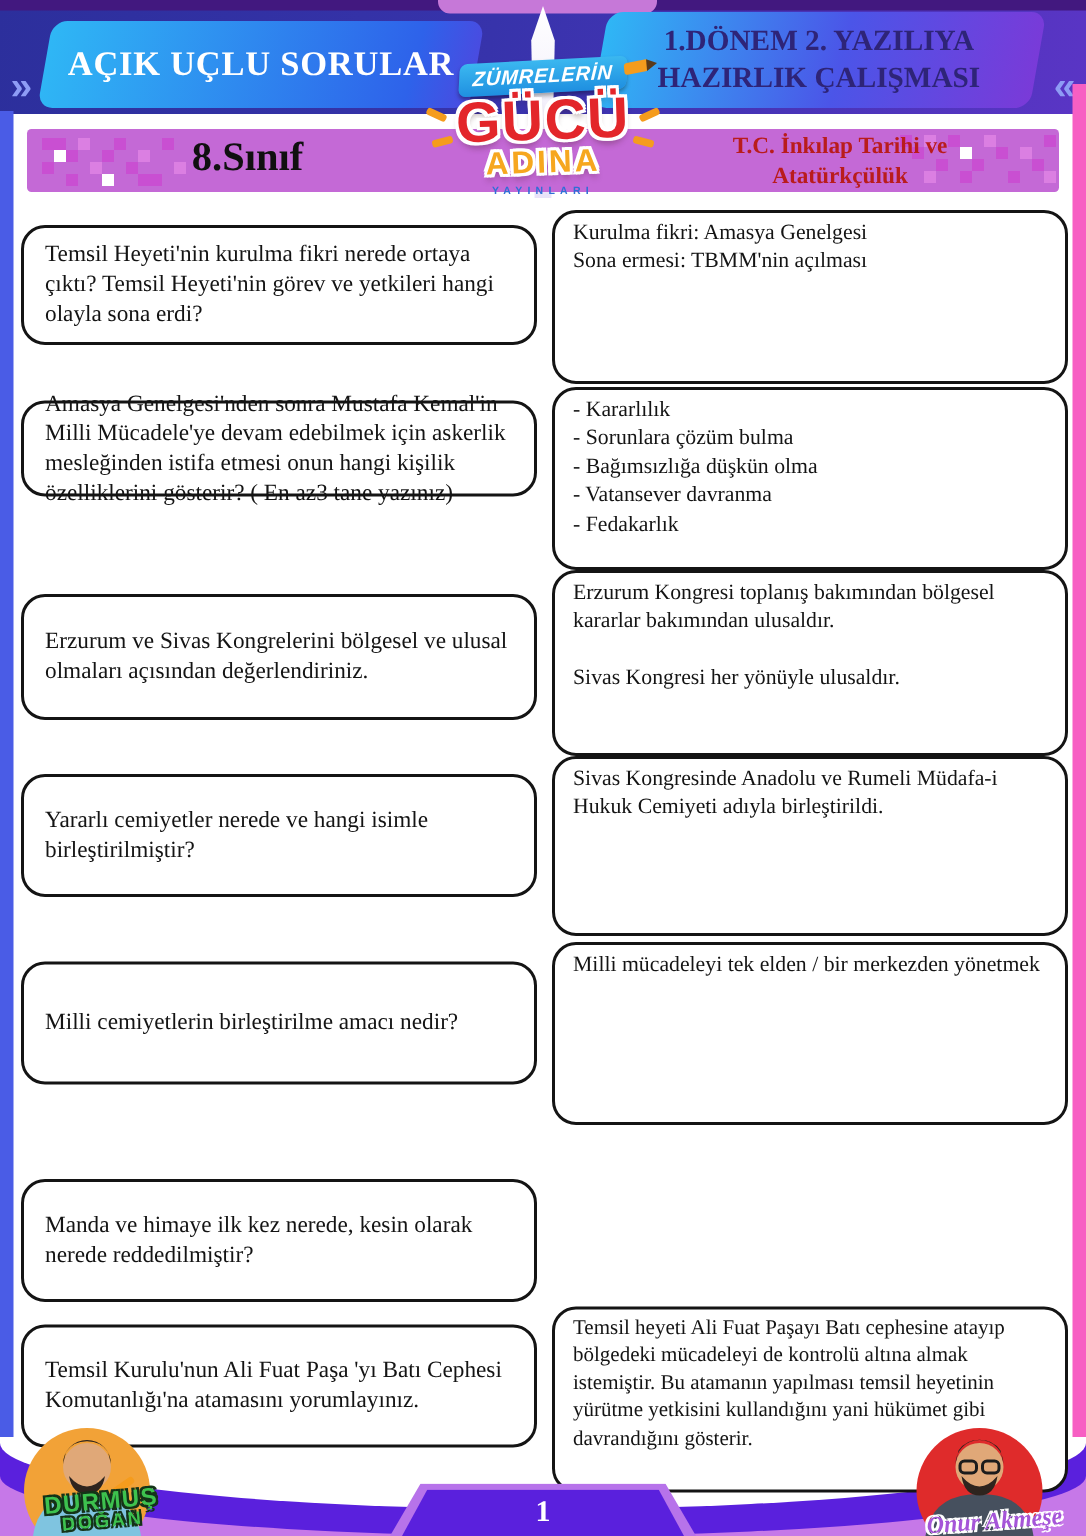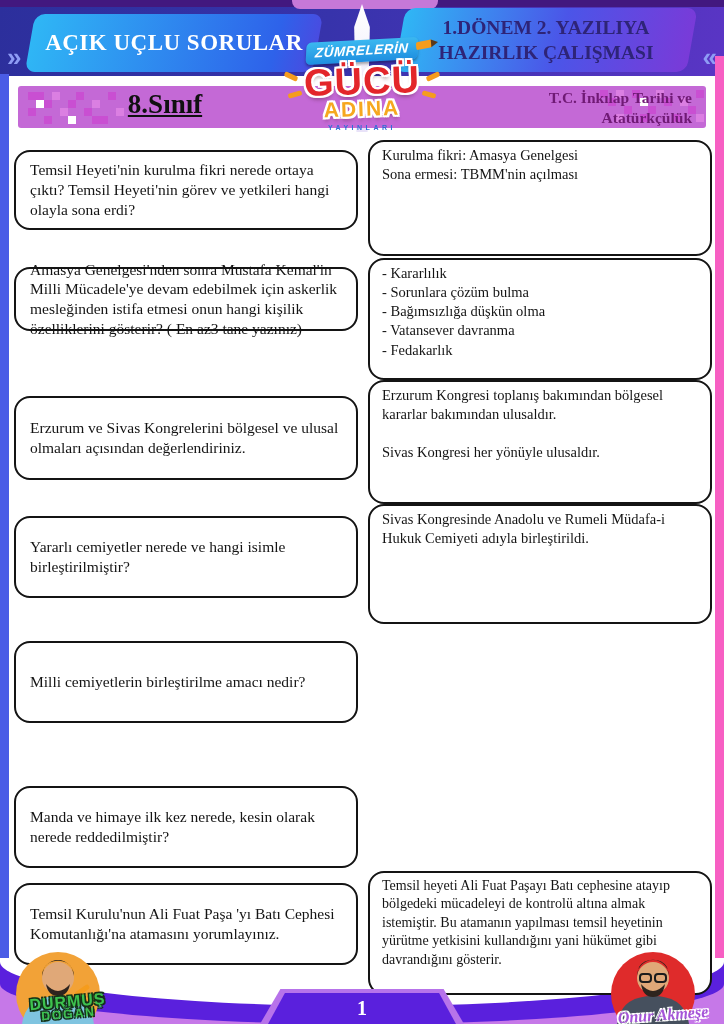--- a/index.html
+++ b/index.html
@@ -33,23 +33,23 @@
 
   .sword { position:absolute; left:348px; top:4px; width:28px; height:128px; z-index:4;
     background:linear-gradient(#ffffff,#e8e2f8); clip-path:polygon(50% 0,78% 18%,70% 100%,30% 100%,22% 18%); }
 
   
   .main-white { position:absolute; top:76px; left:0; width:724px; height:930px; background:#ffffff;
     z-index:3; border-radius:0 0 50% 50% / 0 0 44px 44px; }
   .pink-band { position:absolute; top:86px; left:18px; width:688px; height:42px; background:#c469d6;
     border-radius:3px; z-index:4; }
   .grade { position:absolute; top:89px; left:55px; width:220px; z-index:5; text-align:center;
-    font-size:27px; font-weight:bold; color:#101010;text-decoration:underline; }
-  .subject { position:absolute; top:88px; left:482px; width:210px; z-index:5; text-align:right;
-    font-size:15.5px; font-weight:bold; color:#701a75; line-height:1.28; }
+    font-size:27px; font-weight:bold; color:#101010; }
+  .subject { position:absolute; top:88px; left:455px; width:210px; z-index:5; text-align:center;
+    font-size:15.5px; font-weight:bold; color:#b91c1c; line-height:1.28; }
 
   
   .pxc { position:absolute; width:8px; height:8px; z-index:5; background:#c94fd2; }
   .px-left { left:28px; top:92px;
     box-shadow:8px 0 #c94fd2,24px 0 #db7fe2,40px 8px #c94fd2,8px 8px #ffffff,0 16px #c94fd2,
       16px 8px #c94fd2,32px 16px #db7fe2,48px 0 #c94fd2,56px 16px #c94fd2,16px 24px #c94fd2,
       40px 24px #ffffff,64px 8px #db7fe2,72px 24px #c94fd2,80px 0 #c94fd2,88px 16px #db7fe2,64px 24px #c94fd2; }
   .px-right { left:600px; top:90px;
     box-shadow:8px 8px #c94fd2,16px 0 #db7fe2,24px 16px #c94fd2,32px 0 #c94fd2,40px 8px #ffffff,
       48px 16px #c94fd2,56px 0 #db7fe2,64px 8px #c94fd2,72px 24px #c94fd2,80px 8px #db7fe2,
@@ -186,20 +186,21 @@
 Sivas Kongresi her yönüyle ulusaldır.</span></div>
 
   <div class="qbox" style="top:516px;height:82px;">
       <span>Yararlı cemiyetler nerede ve hangi isimle birleştirilmiştir?</span>
     </div>
   <div class="abox" style="top:504px;height:120px;"><span>Sivas Kongresinde Anadolu ve Rumeli Müdafa-i Hukuk Cemiyeti adıyla birleştirildi.</span></div>
 
   <div class="qbox" style="top:641px;height:82px;">
       <span>Milli cemiyetlerin birleştirilme amacı nedir?</span>
     </div>
+  <div class="abox" style="top:628px;height:122px;"><span>Milli mücadeleyi tek elden / bir merkezden yönetmek</span></div>
 
   <div class="qbox" style="top:786px;height:82px;">
       <span>Manda ve himaye ilk kez nerede, kesin olarak nerede reddedilmiştir?</span>
     </div>
 
   <div class="qbox" style="top:883px;height:82px;">
       <span>Temsil Kurulu'nun Ali Fuat Paşa 'yı Batı Cephesi Komutanlığı'na atamasını yorumlayınız.</span>
     </div>
   <div class="abox" style="top:871px;height:124px;font-size:14px;"><span>Temsil heyeti Ali Fuat Paşayı Batı cephesine atayıp bölgedeki mücadeleyi de kontrolü altına almak istemiştir. Bu atamanın yapılması temsil heyetinin yürütme yetkisini kullandığını yani hükümet gibi davrandığını gösterir.</span></div>
 

